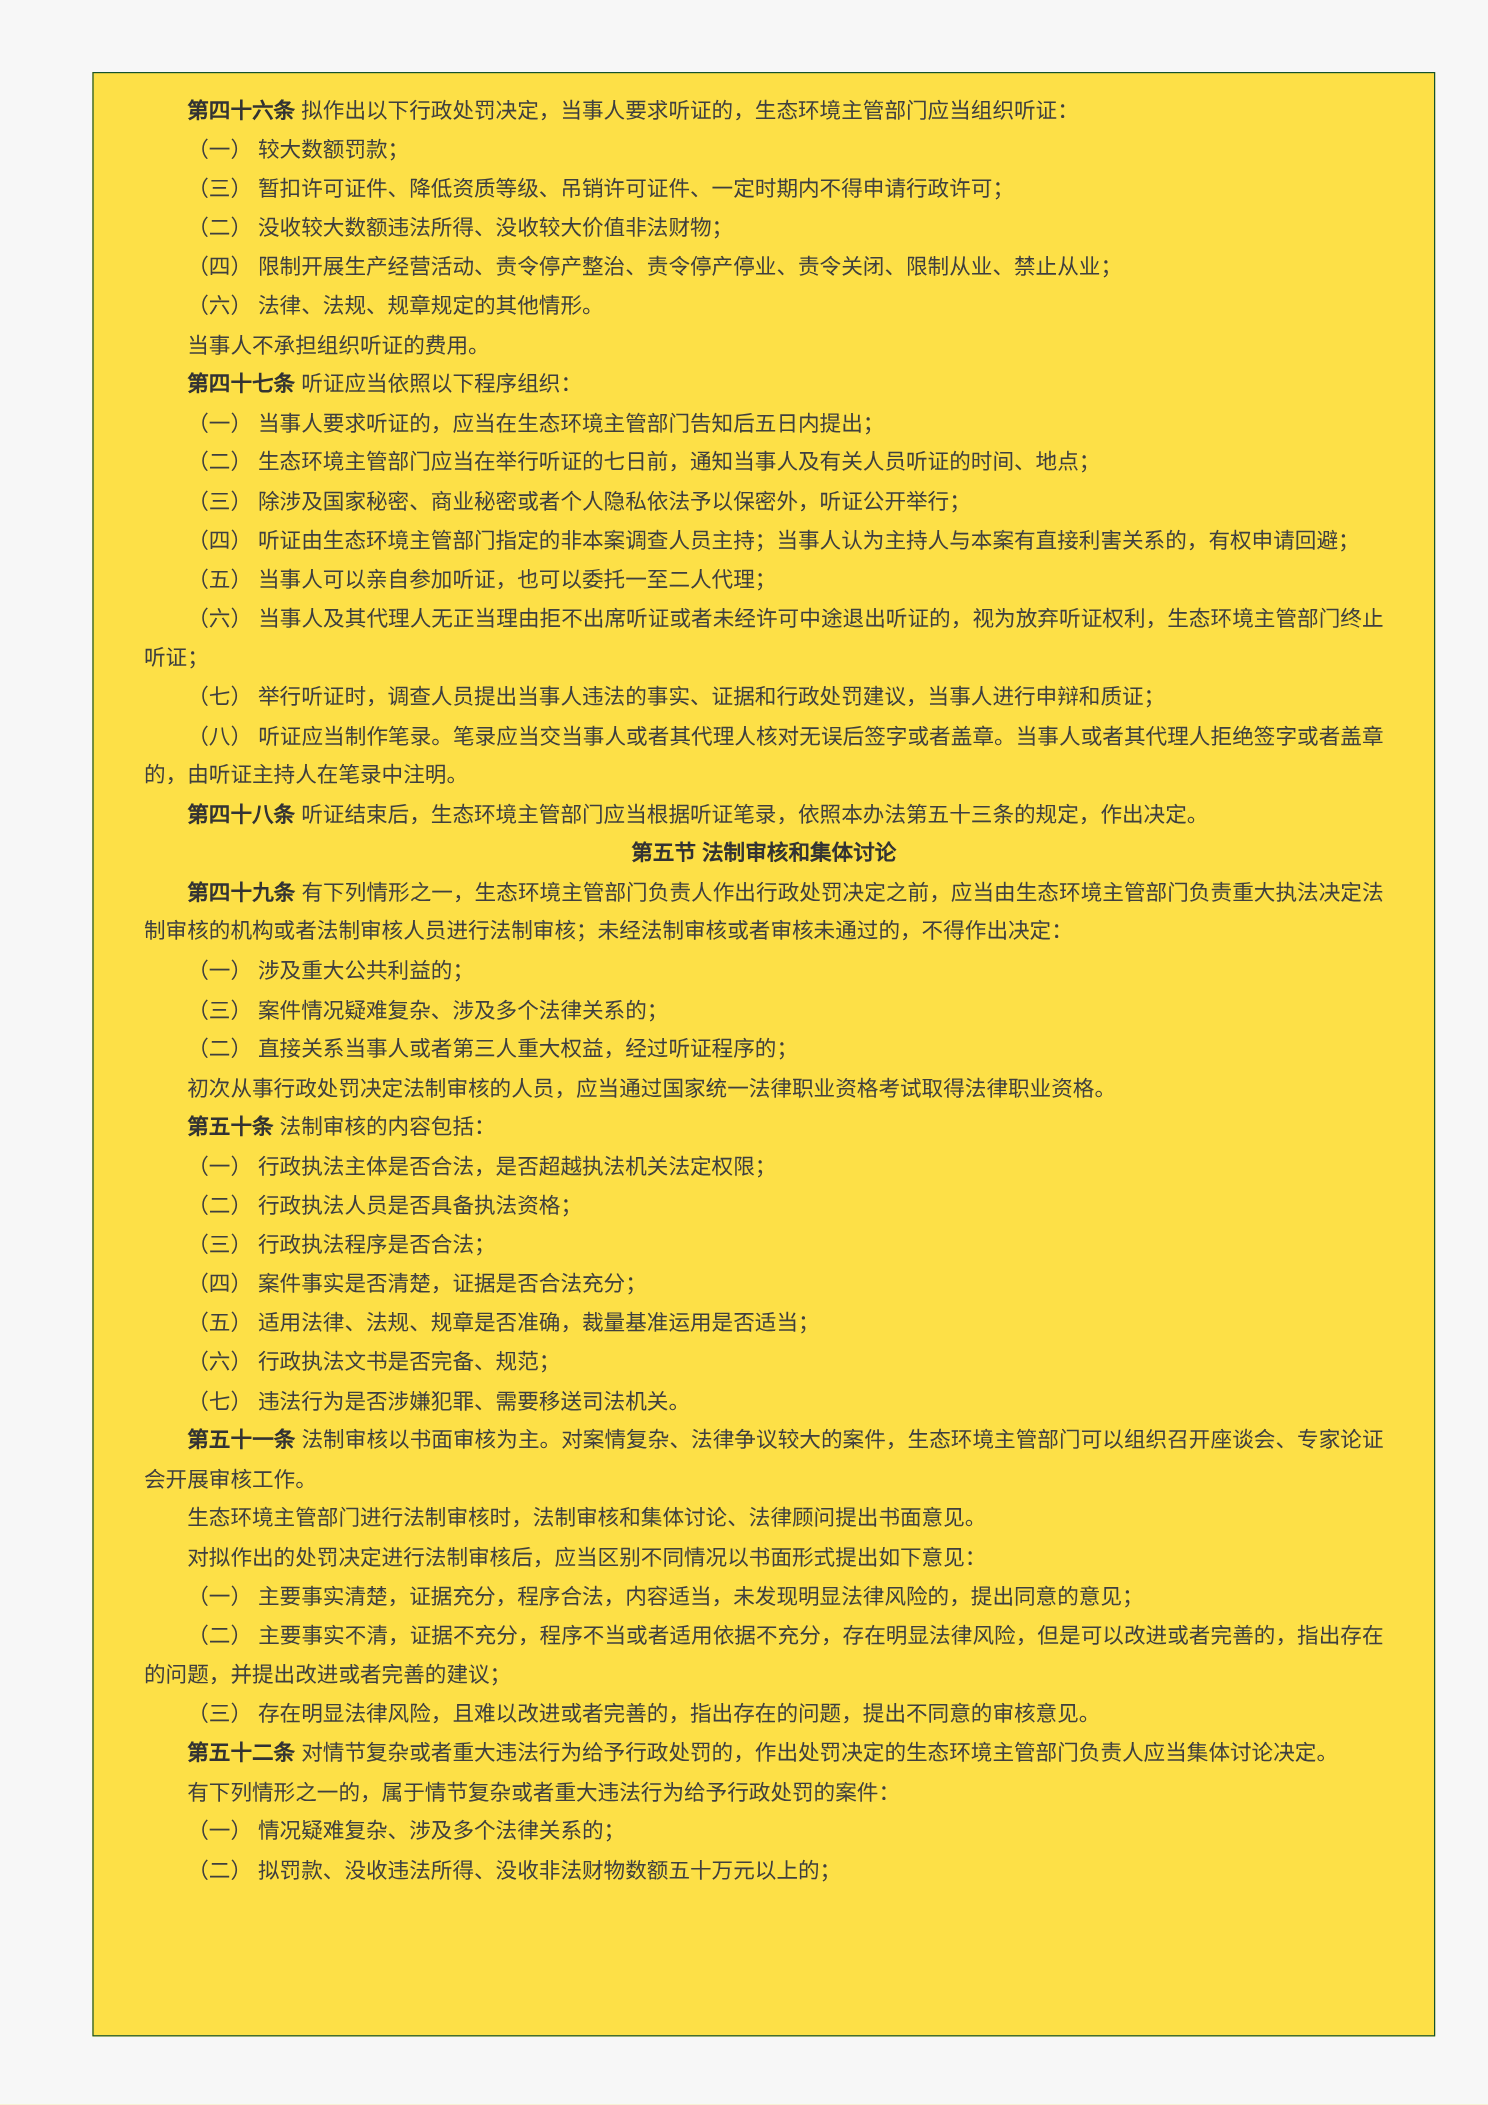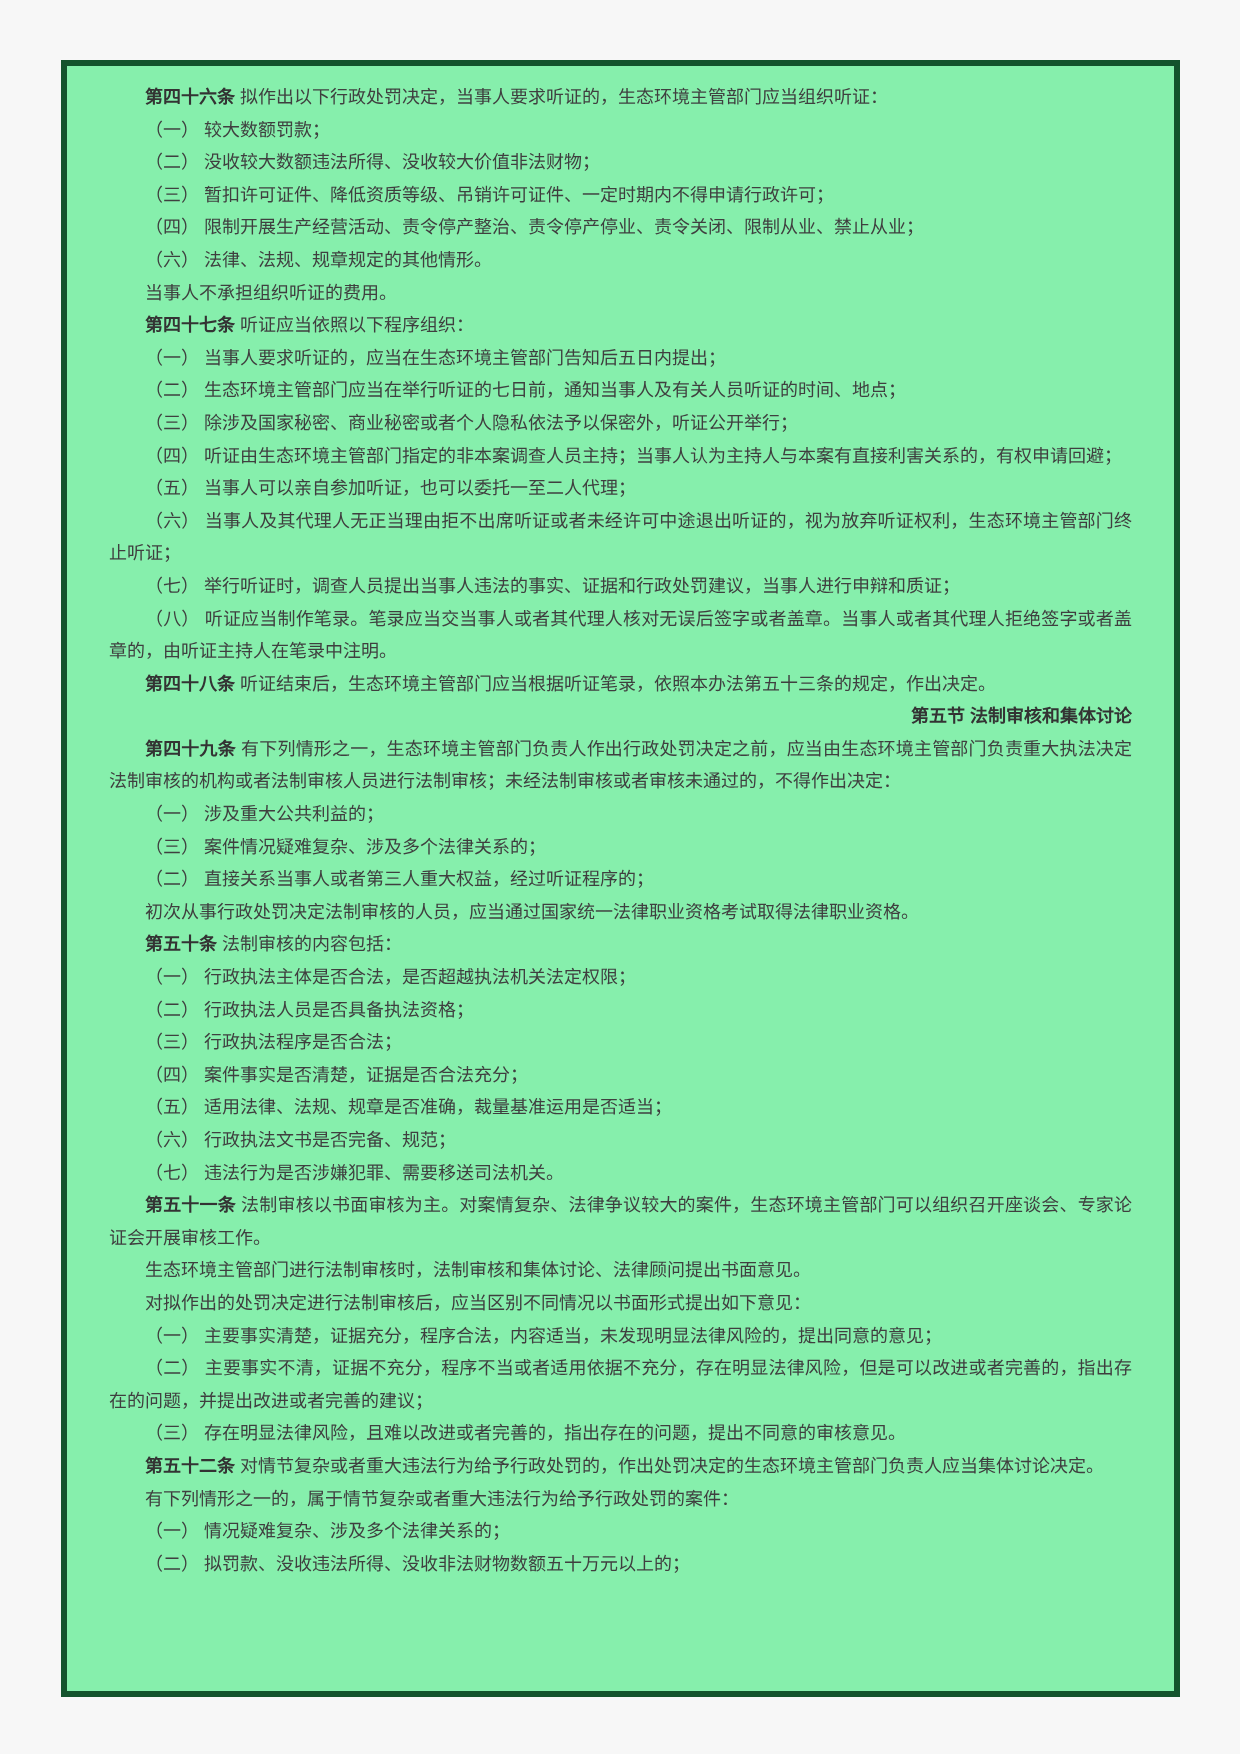--- a/index.html
+++ b/index.html
@@ -9,59 +9,59 @@
   body {
     width: 1240px;
     height: 1754px;
     position: relative;
     background: #f7f7f7;
     font-family: "Liberation Sans", sans-serif;
     overflow: hidden;
   }
   .page {
     position: absolute;
-    left: 61px;
+    left: 77px;
     top: 60px;
     width: 1119px;
     height: 1637px;
     box-sizing: border-box;
-    background: #86efac;
-    border: 6px solid #14532d;
+    background: #fde047;
+    border: 1px solid #14532d;
     padding: 15px 42px 0 42px;
     overflow: hidden;
   }
   .page p {
     margin: 0;
     padding: 0;
     font-size: 18px;
     line-height: 32.6px;
     color: #3f3f3f;
     text-indent: 2em;
     text-align: justify;
     word-break: break-all;
   }
   .page p.section-heading {
-    text-align: right;
+    text-align: center;
     text-indent: 0;
     font-weight: 700;
     color: #333333;
   }
   .page b {
     font-weight: 700;
     color: #333333;
   }
 </style>
 </head>
 <body>
 
 <div class="page">
     <p class="article"><b>第四十六条</b> 拟作出以下行政处罚决定，当事人要求听证的，生态环境主管部门应当组织听证：</p>
     <p class="item">（一） 较大数额罚款；</p>
+    <p class="item">（三） 暂扣许可证件、降低资质等级、吊销许可证件、一定时期内不得申请行政许可；</p>
     <p class="item">（二） 没收较大数额违法所得、没收较大价值非法财物；</p>
-    <p class="item">（三） 暂扣许可证件、降低资质等级、吊销许可证件、一定时期内不得申请行政许可；</p>
     <p class="item">（四） 限制开展生产经营活动、责令停产整治、责令停产停业、责令关闭、限制从业、禁止从业；</p>
     <p class="item">（六） 法律、法规、规章规定的其他情形。</p>
     <p class="para">当事人不承担组织听证的费用。</p>
     <p class="article"><b>第四十七条</b> 听证应当依照以下程序组织：</p>
     <p class="item">（一） 当事人要求听证的，应当在生态环境主管部门告知后五日内提出；</p>
     <p class="item">（二） 生态环境主管部门应当在举行听证的七日前，通知当事人及有关人员听证的时间、地点；</p>
     <p class="item">（三） 除涉及国家秘密、商业秘密或者个人隐私依法予以保密外，听证公开举行；</p>
     <p class="item">（四） 听证由生态环境主管部门指定的非本案调查人员主持；当事人认为主持人与本案有直接利害关系的，有权申请回避；</p>
     <p class="item">（五） 当事人可以亲自参加听证，也可以委托一至二人代理；</p>
     <p class="item">（六） 当事人及其代理人无正当理由拒不出席听证或者未经许可中途退出听证的，视为放弃听证权利，生态环境主管部门终止听证；</p>

